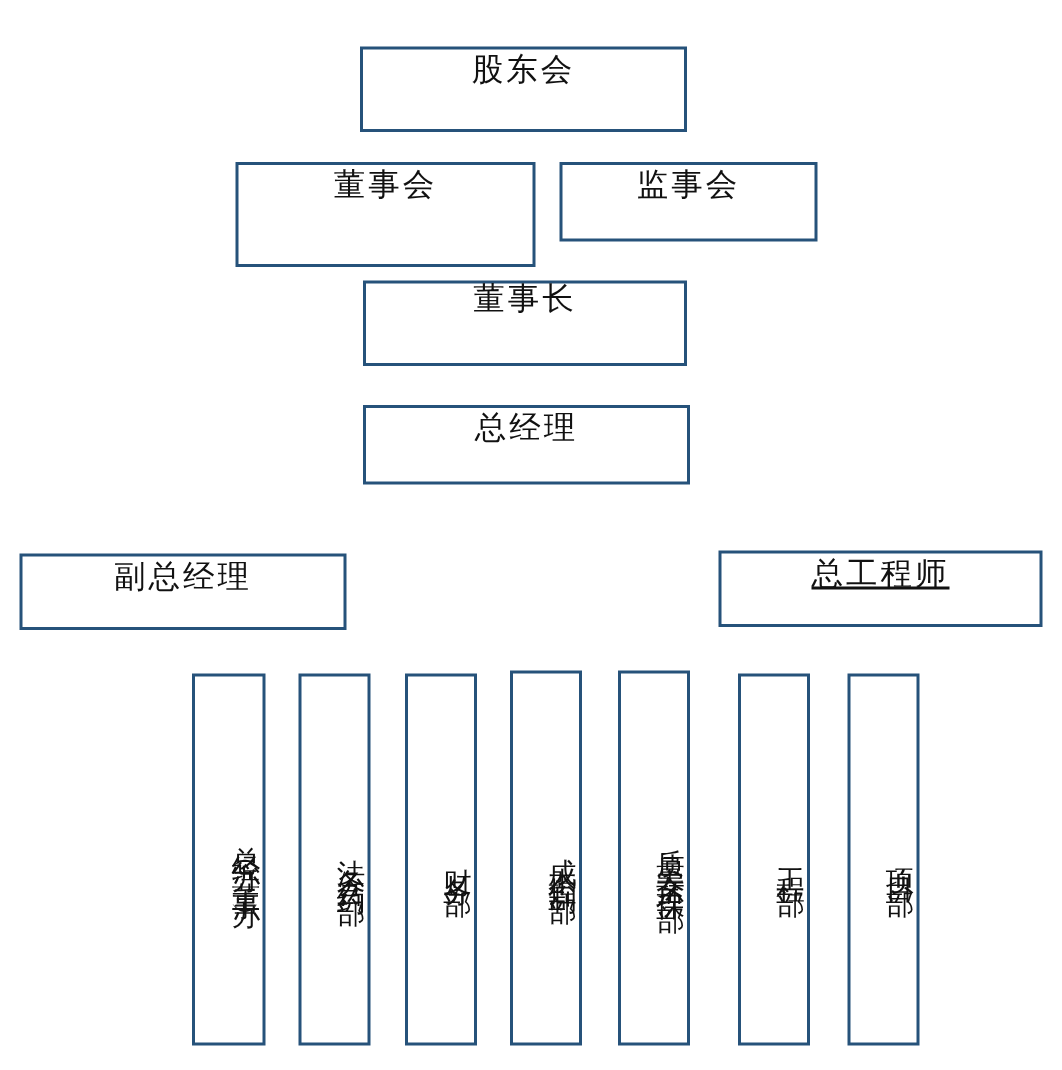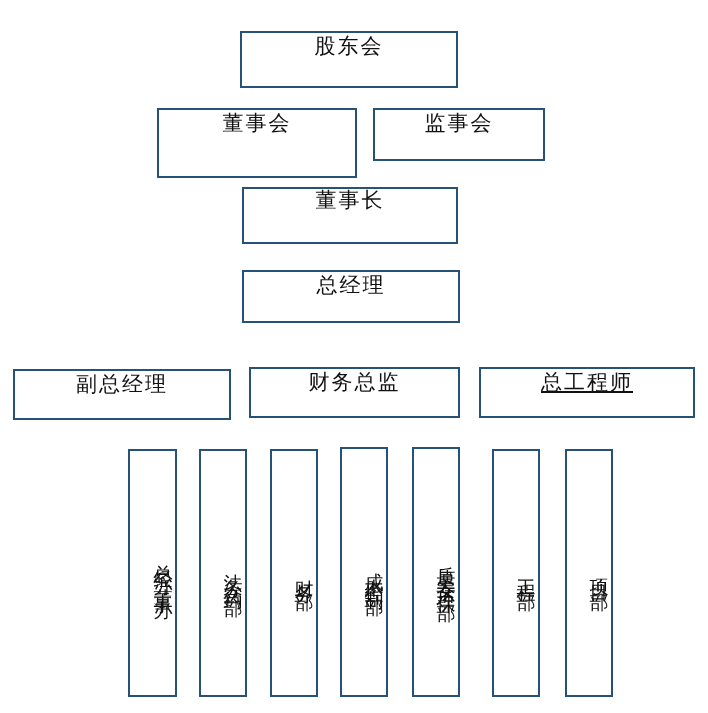--- a/index.html
+++ b/index.html
@@ -70,23 +70,20 @@
     <span class="label">董事长</span>
   </div>
 
   <div class="node horizontal" style="left:242px; top:270px; width:218px; height:53px;">
     <span class="label">总经理</span>
   </div>
 
   <div class="node horizontal" style="left:13px; top:369px; width:218px; height:51px;">
     <span class="label">副总经理</span>
   </div>
-  <div class="node horizontal" style="left:249px; top:367px; width:211px; height:51px;">
-    <span class="label">财务总监</span>
-  </div>
   <div class="node horizontal" style="left:479px; top:367px; width:216px; height:51px;text-decoration:underline;">
     <span class="label">总工程师</span>
   </div>
 
   <div class="node vertical" style="left:128px; top:449px; width:49px; height:248px;">
     <span class="label">总经办（董事办）</span>
   </div>
   <div class="node vertical" style="left:199px; top:449px; width:48px; height:248px;">
     <span class="label">法务合约部</span>
   </div>

